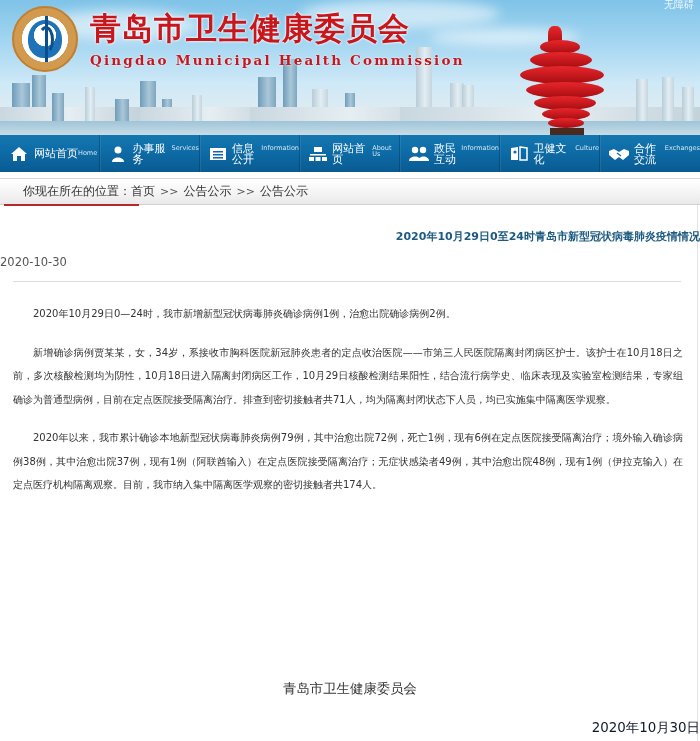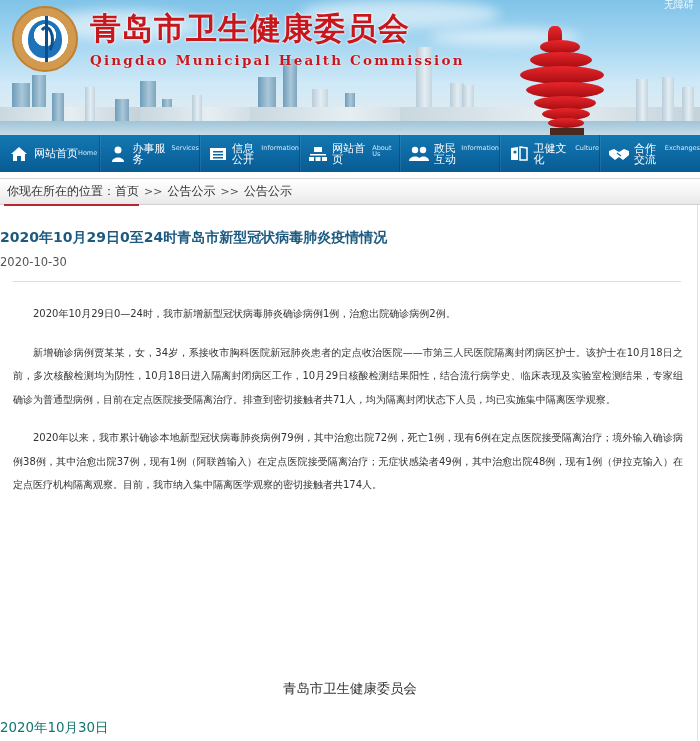--- a/index.html
+++ b/index.html
@@ -67,44 +67,44 @@
   .nav-icon { width: 20px; height: 16px; display: flex; align-items: center; justify-content: center; margin-right: 5px; }
   .nav-text { display: flex; line-height: 1; }
   .nav-cn { font-size: 11px; color: #fff; }
   .nav-en { font-size: 6.5px; color: #d5e8f5; margin-top: 2px; }
 
   
   .crumb {
     position: absolute; left: 0; top: 178px; width: 700px; height: 27px;
     background: linear-gradient(180deg, #ffffff 0%, #f3f3f3 60%, #e9e9e9 100%);
     border-top: 1px solid #d6d6d6; border-bottom: 1px solid #d0d0d0;
-    font-size: 12px; color: #333; display: flex; align-items: center; padding-left: 7px;
+    font-size: 12px; color: #333; display: flex; align-items: center; padding-left: 23px;
   }
   .crumb-underline { position: absolute; left: 4px; bottom: -2px; width: 135px; height: 2px; background: #b5292c; }
   .crumb-sep { color: #555; margin: 0 5px; font-size: 11px; }
   .crumb a { color: #333; text-decoration: none; }
 
   .side-line { position: absolute; left: 697px; top: 205px; width: 1px; height: 536px; background: #e3e3e3; }
 
   
   .art-title {
-    position: absolute; left: 0; top: 229px; width: 700px; text-align: left;
-    font-size: 14px; font-weight: bold; color: #1c5a80;
+    position: absolute; left: 0; top: 229px; width: 700px; text-align: right;
+    font-size: 11px; font-weight: bold; color: #1c5a80;
   }
   .art-date {
     position: absolute; left: 0; top: 255px; width: 700px; 
     font-size: 11.5px; color: #555;
   }
   .art-divider { position: absolute; left: 13px; top: 281px; width: 668px; height: 1px; background: #dcdcdc; }
 
   .art-body { position: absolute; left: 13px; top: 302px; width: 670px; font-size: 10px; color: #333; line-height: 23.5px; }
   .art-body p { text-indent: 2em; margin-bottom: 15px; text-align: justify; }
 
   .sign-org { position: absolute; left: 0; top: 680px; width: 700px; text-align: center; font-size: 13.4px; color: #333; }
-  .sign-date { position: absolute; left: 0; top: 719px; width: 700px; text-align: left; font-size: 13.4px; color: #0f766e; }
+  .sign-date { position: absolute; left: 0; top: 719px; width: 700px; text-align: right; font-size: 13.4px; color: #0f172a; }
 </style>
 </head>
 <body>
 
 <div class="banner">
   <div class="cloud" style="left:40px;top:10px;width:160px;height:30px;"></div>
   <div class="cloud" style="left:300px;top:0px;width:200px;height:28px;"></div>
   <div class="cloud" style="left:430px;top:28px;width:150px;height:18px;"></div>
 
   <div>

